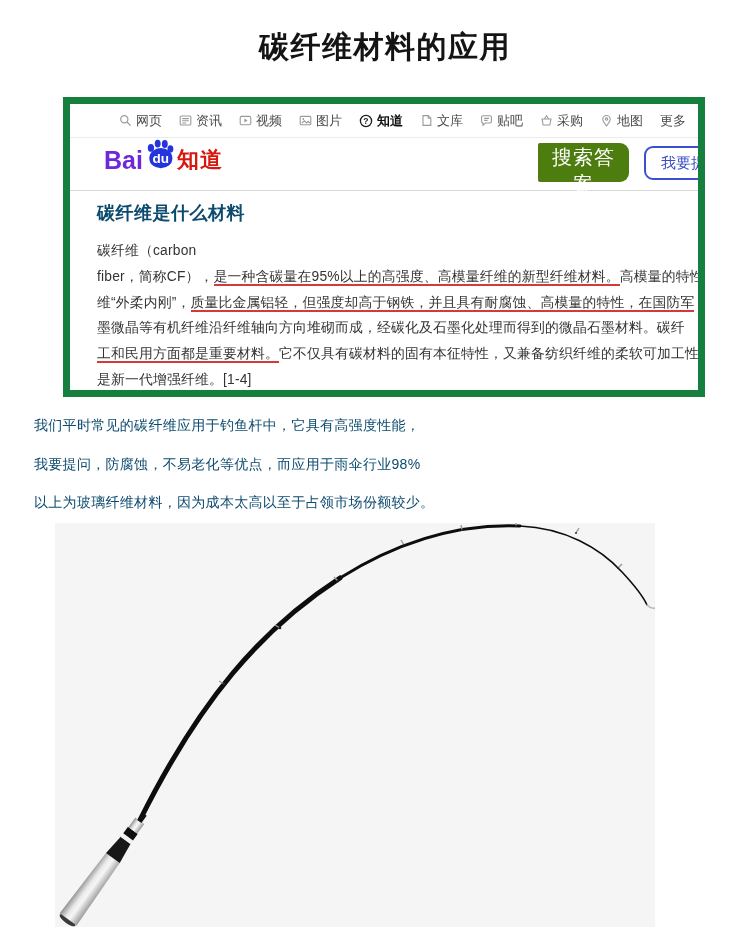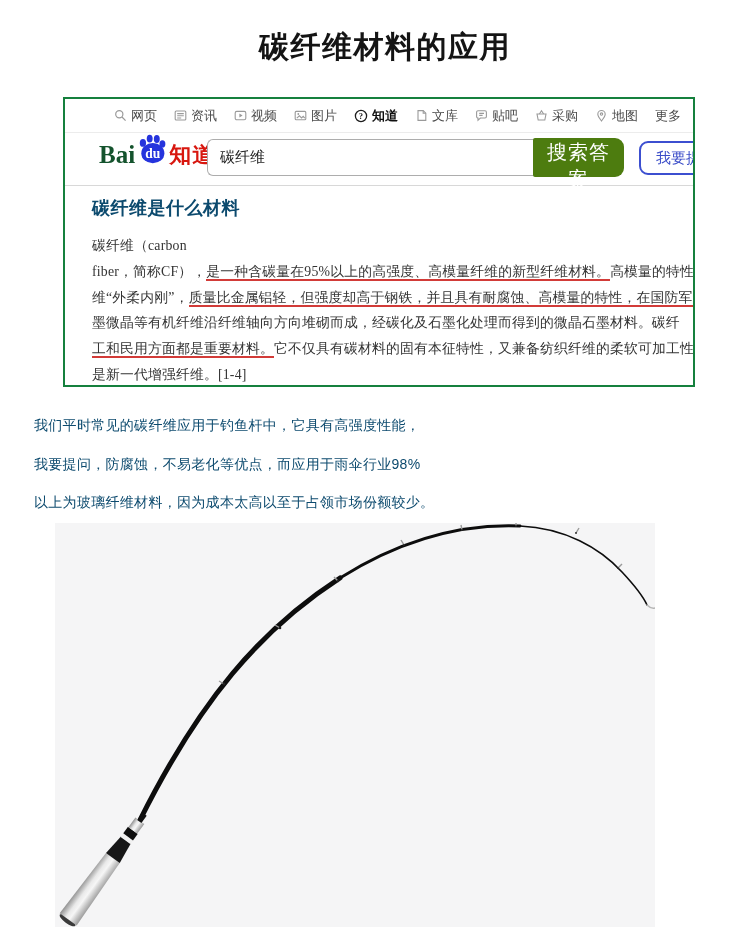--- a/index.html
+++ b/index.html
@@ -5,33 +5,33 @@
   html,body{margin:0;padding:0;background:#ffffff;}
   .page{position:relative;width:750px;height:950px;background:#ffffff;overflow:hidden;
         font-family:"Liberation Sans",sans-serif;color:#222;padding-left:20px;}
 
   
   .page-title{position:absolute;top:27px;left:0;width:100%;text-align:center;
        font-size:30px;font-weight:600;color:#141414;letter-spacing:1.5px;}
 
   
   .shot{position:absolute;left:63px;top:97px;width:628px;height:286px;
-        border:2px solid #15803d;background:#fff;overflow:hidden;font-family:Liberation Serif, serif;}
+        border:7px solid #15803d;background:#fff;overflow:hidden;}
 
   .nav-row{position:absolute;top:0;left:0;width:100%;height:34px;box-sizing:border-box;
         border-bottom:1px solid #ececec;display:flex;justify-content:flex-end;
         align-items:center;gap:17px;padding-right:12px;font-size:13px;color:#4a4a4a;}
   .nav-item{display:flex;align-items:center;gap:4px;cursor:pointer;white-space:nowrap;}
   .nav-item svg{display:block;}
   .nav-item.active{font-weight:bold;color:#0f0f0f;}
 
   .search-row{position:absolute;top:35px;left:0;width:100%;height:52px;box-sizing:border-box;
         border-bottom:1px solid #d8d8d8;}
   .logo{position:absolute;left:34px;top:6px;display:flex;align-items:center;cursor:pointer;}
-  .logo-bai{color:#14532d;font-size:25px;font-weight:bold;}
+  .logo-bai{color:#6d28d9;font-size:25px;font-weight:bold;}
   .logo-paw{margin:-8px 0 0 1px;}
   .logo-zhidao{color:#d8170f;font-size:22px;font-weight:bold;letter-spacing:1px;}
 
   .search-input{position:absolute;left:142px;top:5px;width:327px;height:37px;box-sizing:border-box;
         border:1px solid #adadad;border-right:none;border-radius:6px 0 0 6px;background:#fff;
         font-size:15px;color:#222;padding:0 12px;outline:none;font-family:inherit;}
   .search-btn{position:absolute;left:468px;top:4px;width:91px;height:39px;border:none;
         background:#4d7c0f;color:#fff;font-size:20px;letter-spacing:1px;
         border-radius:2px 9px 9px 2px;cursor:pointer;font-family:inherit;}
   .ask-btn{position:absolute;left:574px;top:7px;width:112px;height:34px;box-sizing:border-box;
@@ -158,21 +158,20 @@
               <ellipse cx="8.3" cy="3.4" rx="1.8" ry="2.4"></ellipse>
               <ellipse cx="12.6" cy="3.6" rx="1.8" ry="2.4"></ellipse>
               <ellipse cx="16" cy="6.6" rx="1.8" ry="2.2"></ellipse>
               <ellipse cx="10.2" cy="12.2" rx="7" ry="6.2"></ellipse>
             </g>
             <text x="10.2" y="15" text-anchor="middle" font-size="8.2" font-weight="bold" fill="#ffffff">du</text>
           </svg>
         </span>
         <span class="logo-zhidao">知道</span>
       </div>
-      <input class="search-input" readonly="" value="碳纤维" style="">
       <button class="search-btn">搜索答案</button>
       <button class="ask-btn">我要提问</button>
     </div>
 
     <div class="article">
       <h2>碳纤维是什么材料</h2>
       <div class="a-line">
         <span>碳纤维（carbon</span>
       </div>
       <div class="a-line">

